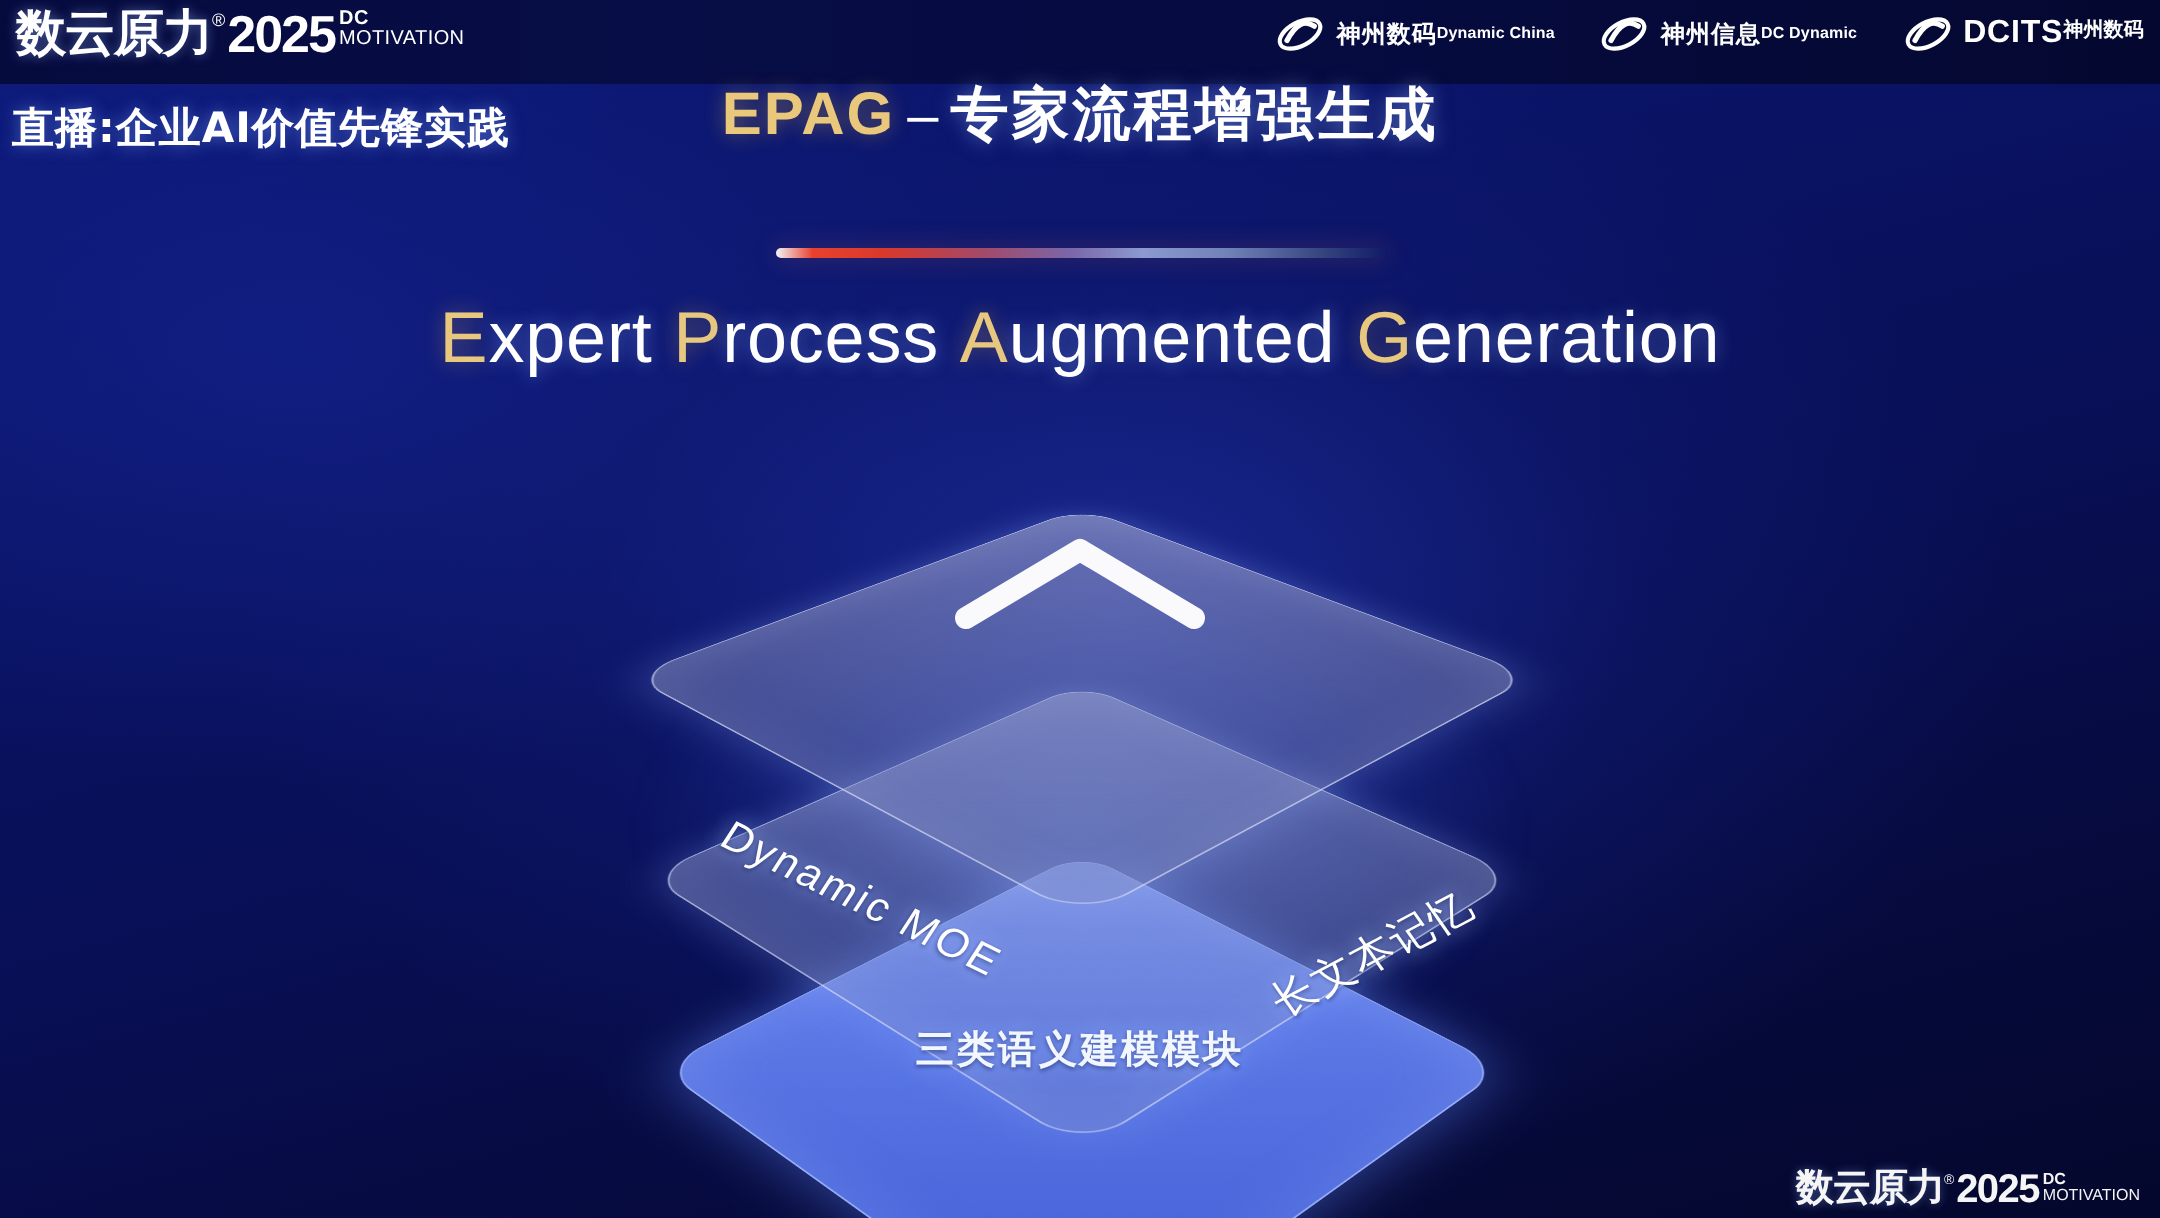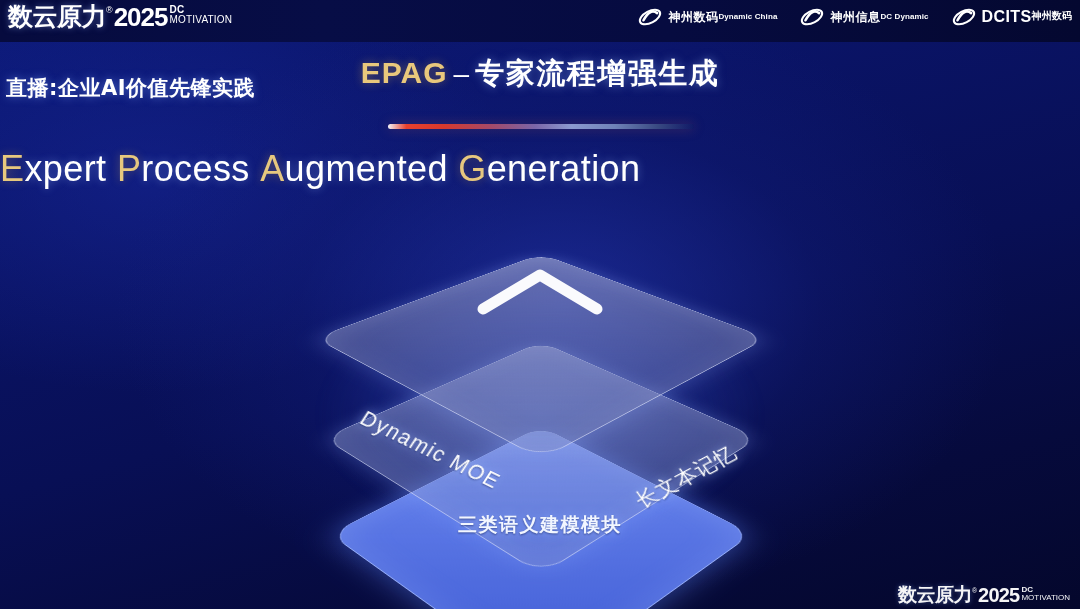--- a/index.html
+++ b/index.html
@@ -84,21 +84,20 @@
   .live-line {
     position: absolute;
     left: 6px; top: 50px;
     font-family: "DejaVu Sans", sans-serif;
     font-size: 21px;
     font-weight: 700;
     color: #ffffff;
     letter-spacing: 0.5px;
     white-space: nowrap;
     text-shadow: 0 0 8px rgba(120,160,255,0.55);
-    margin-top: 24px;
   }
 
   
   .logos {
     position: absolute;
     right: 8px; top: 4px;
     display: flex;
     align-items: center;
     gap: 22px;
   }
@@ -139,21 +138,21 @@
   }
   .logo-en.cnsmall {
     font-family: "DejaVu Sans", sans-serif;
     font-size: 10px;
     font-weight: 700;
   }
 
   
   .title-row {
     position: absolute;
-    left: 0; top: 54px;
+    left: 0; top: 38px;
     width: 1080px;
     text-align: center;
     white-space: nowrap;
   }
   .title-row .t-gold {
     font-family: "Liberation Sans", sans-serif;
     font-size: 30px;
     font-weight: 700;
     color: #e9c87c;
     letter-spacing: 1px;
@@ -192,21 +191,21 @@
       #394a82 88%,
       rgba(30,40,90,0.2) 100%);
     box-shadow: 0 0 12px rgba(180,90,80,0.35);
   }
 
   
   .subtitle {
     position: absolute;
     left: 0; top: 148px;
     width: 1080px;
-    text-align: left;
+    text-align: center;
     white-space: nowrap;
     font-family: "Liberation Sans", sans-serif;
     font-size: 36px;
     font-weight: 400;
     letter-spacing: 0.4px;
   }
   .subtitle .cap {
     color: #e7c87e;
     text-shadow: 0 0 10px rgba(210,170,80,0.4);
   }

